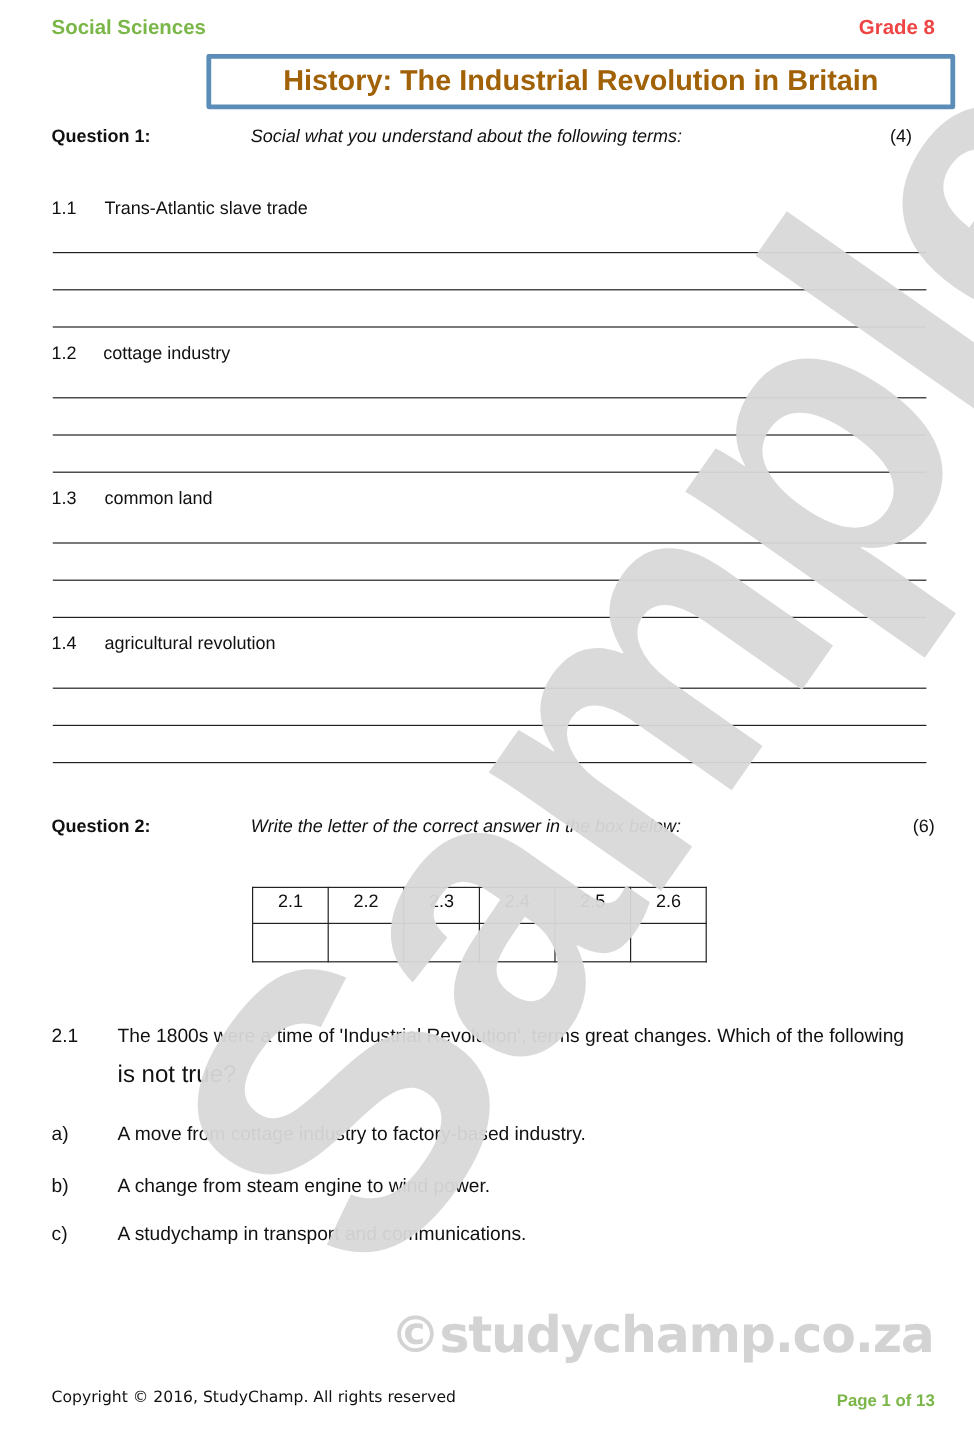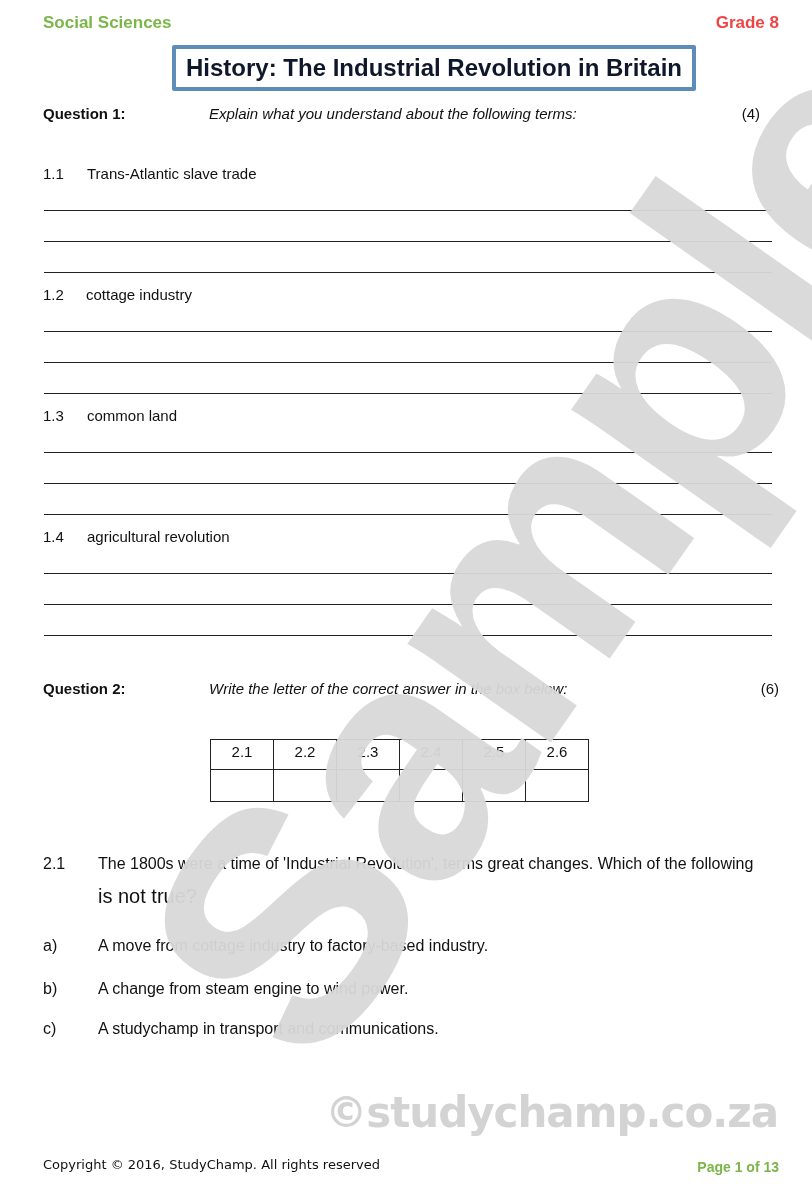--- a/index.html
+++ b/index.html
@@ -3,24 +3,24 @@
   <meta charset="utf-8">
   <style>
     html, body { margin: 0; padding: 0; }
     body {
       width: 812px; height: 1192px; background: #ffffff; position: relative; overflow: hidden;
       font-family: "Liberation Sans", sans-serif; color: #111;
     }
     .abs { position: absolute; }
     .hdr { font-weight: bold; font-size: 17px; }
     .title-box {
-      left: 172px; top: 45px; width: 524px; height: 46px;
+      left: 172px; top: 45px; width: 624px; height: 46px;
       border: 4px solid; border-radius: 2px; box-sizing: border-box;
       display: flex; align-items: center; justify-content: center;
-      font-weight: bold; font-size: 24px; color: #0f172a; background: #fff;
+      font-weight: bold; font-size: 24px; color: #a16207; background: #fff;
     }
     .q-label { font-weight: bold; font-size: 15px; }
     .q-instr { font-style: italic; font-size: 15px; }
     .marks { font-size: 15px; }
     .item-num { font-size: 15px; }
     .item-text { font-size: 15px; }
     .line { position: absolute; left: 44px; width: 728px; height: 0; border-top: 1px solid #222; }
     table.ans {
       position: absolute; left: 210px; top: 739px; border-collapse: collapse;
     }
@@ -43,21 +43,21 @@
     .pageno { right: 33px; top: 1159px; font-size: 14px; font-weight: bold; }
   </style>
 </head>
 <body>
 
 <div class="abs hdr" style="left: 43px; top: 13px; color: rgb(122, 182, 72);">Social Sciences</div>
 <div class="abs hdr" style="right: 33px; top: 13px; color: #ef4444;">Grade 8</div>
 <div class="abs title-box" style="border-color: rgb(91, 141, 184);">History: The Industrial Revolution in Britain</div>
 
 <div class="abs q-label" style="left:43px; top:105px;">Question 1:</div>
-<div class="abs q-instr" style="left:209px; top:105px;">Explain what you understand about the following terms:</div>
+<div class="abs q-instr" style="left:209px; top:105px;">Social what you understand about the following terms:</div>
 <div class="abs marks" style="right:52px; top:105px;">(4)</div>
 
 <div class="abs item-num" style="left:43px; top:165px;">1.1</div>
 <div class="abs item-text" style="left:87px; top:165px;">Trans-Atlantic slave trade</div>
 <div class="line" style="top:210px;"></div>
 <div class="line" style="top:241px;"></div>
 <div class="line" style="top:272px;"></div>
 
 <div class="abs item-num" style="left:43px; top:286px;">1.2</div>
 <div class="abs item-text" style="left:86px; top:286px;text-align:center;">cottage industry</div>

